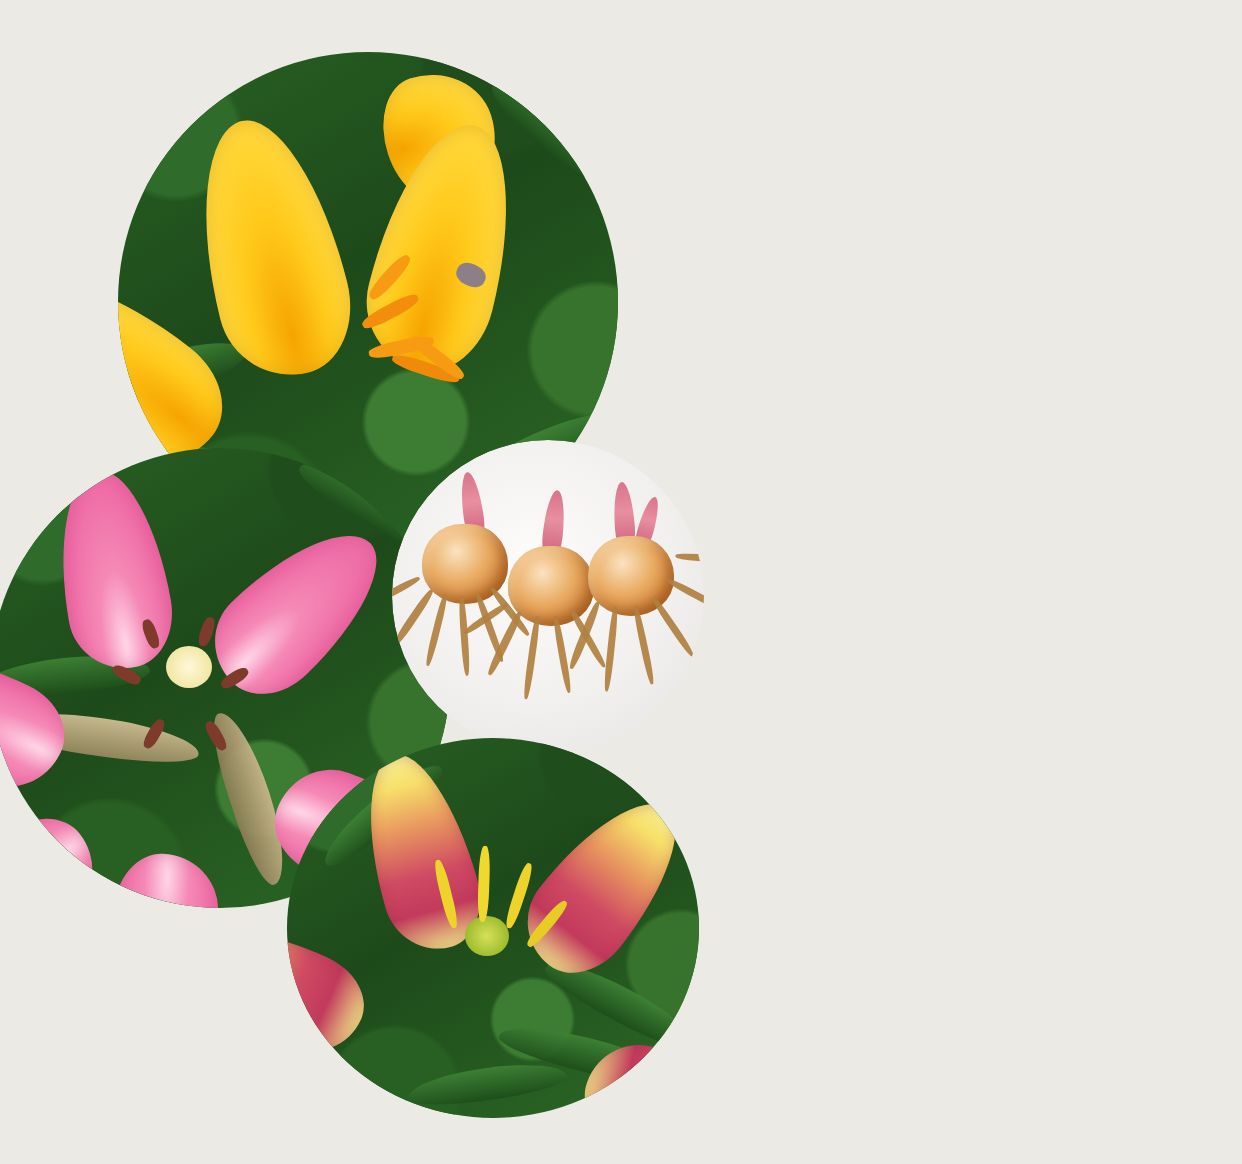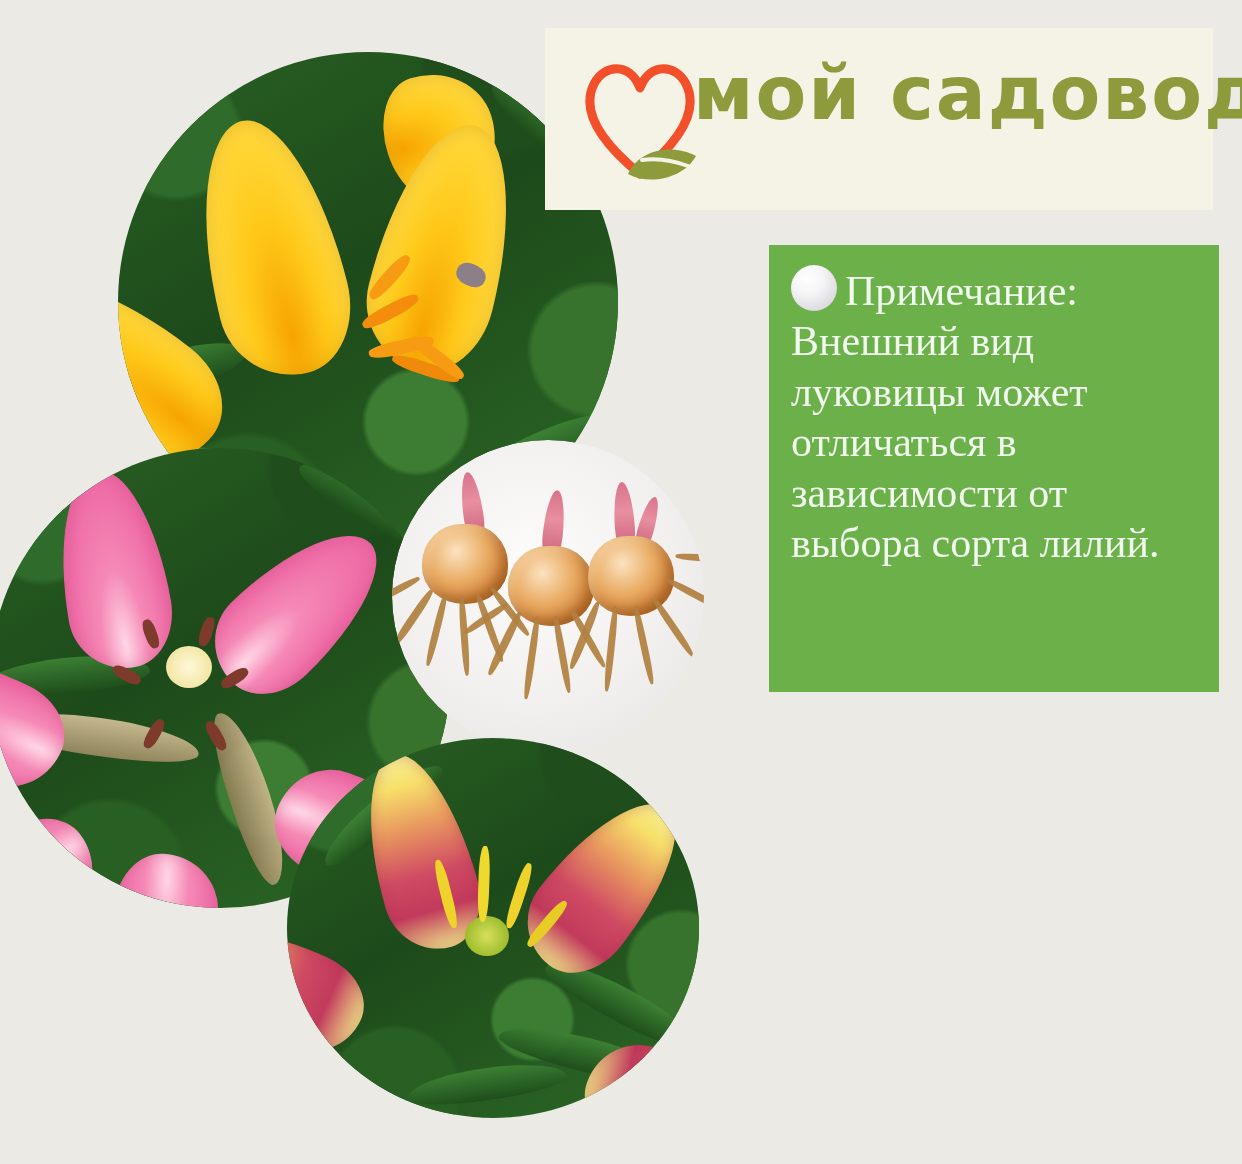--- a/index.html
+++ b/index.html
@@ -233,29 +233,16 @@
     <div class="petal pr" style="left:208px;top:28px;width:100px;height:196px;transform:rotate(38deg)"></div>
     <div class="petal pr" style="left:250px;top:150px;width:100px;height:194px;transform:rotate(104deg)"></div>
 
     <div class="center-dot" style="left:178px;top:178px;width:44px;height:40px;background:radial-gradient(circle,#d6e05a 0%,#9fbd2f 70%,#7d9a22 100%)"></div>
     <div class="stamen" style="left:162px;top:120px;width:11px;height:70px;background:#edd32a;transform:rotate(-14deg)"></div>
     <div class="stamen" style="left:190px;top:108px;width:11px;height:76px;background:#f0d92e;transform:rotate(2deg)"></div>
     <div class="stamen" style="left:216px;top:122px;width:11px;height:68px;background:#edd32a;transform:rotate(18deg)"></div>
     <div class="stamen" style="left:236px;top:150px;width:11px;height:58px;background:#e8cc26;transform:rotate(40deg)"></div>
   </div>
 
-  <div class="logo-panel">
-    <div class="logo-mark">
-      <svg viewBox="0 0 120 140" width="120" height="140" aria-hidden="true">
-        <path d="M60 126 C 16 90, 2 60, 14 36 C 24 16, 50 14, 60 40 C 70 14, 96 16, 106 36 C 118 60, 104 90, 60 126 Z" fill="none" stroke="#f2502a" stroke-width="9" stroke-linecap="round" stroke-linejoin="round"></path>
-        <path d="M48 126 C 60 100, 94 96, 116 108 C 104 130, 70 138, 48 126 Z" fill="#8d9b3c"></path>
-        <path d="M62 112 C 76 110, 92 112, 108 118" fill="none" stroke="#f5f3e6" stroke-width="4" stroke-linecap="round"></path>
-      </svg>
-    </div>
-    <div class="logo-text">мой садовод</div>
-  </div>
-
-  <div class="note-green">
-    <p><span class="bullet bullet-white"></span><span>Примечание: Внешний вид луковицы может отличаться в зависимости от выбора сорта лилий.</span></p>
-  </div>
+
 
 
 </div>
 
 </body></html>

